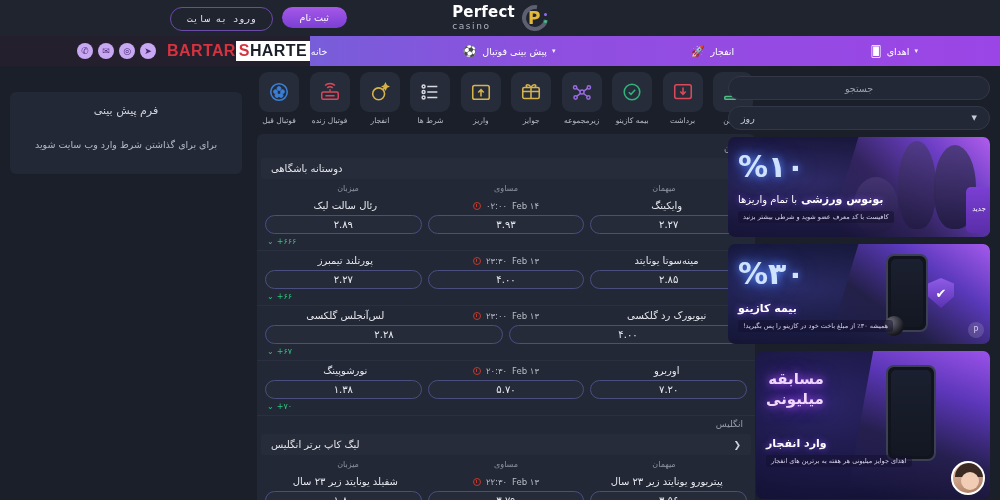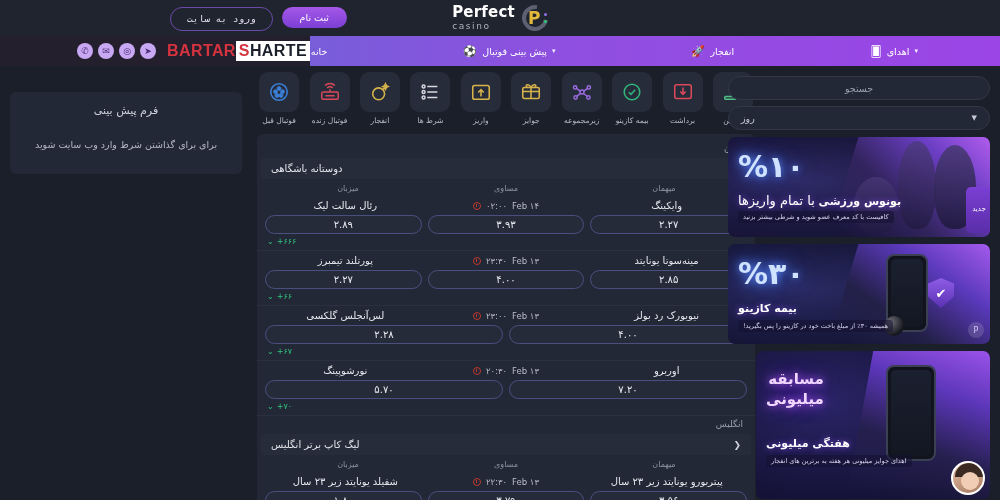--- a/index.html
+++ b/index.html
@@ -504,21 +504,21 @@
           <div class="odd">۲.۲۷</div>
         </div>
         <div class="more-row">
           <span class="more-caret">⌄</span>
           <span class="more-count">+۶۶</span>
         </div>
       </div>
       <div class="match">
         <div class="match-top">
           <div class="m-col">
-            <div class="team">نیویورک رد بولز</div>
+            <div class="team">نیویورک رد گلکسی</div>
           </div>
           <div class="m-col">
             <div class="m-time">
               <span class="clock"></span>
               <span>۲۳:۰۰</span>
               <span>Feb ۱۳</span>
             </div>
           </div>
           <div class="m-col">
             <div class="team">لس‌آنجلس گلکسی</div>
@@ -545,20 +545,21 @@
               <span>Feb ۱۳</span>
             </div>
           </div>
           <div class="m-col">
             <div class="team">نورشوپینگ</div>
           </div>
         </div>
         <div class="odds-row">
           <div class="odd">۷.۲۰</div>
           <div class="odd">۵.۷۰</div>
+          <div class="odd">۱.۳۸</div>
         </div>
         <div class="more-row">
           <span class="more-caret">⌄</span>
           <span class="more-count">+۷۰</span>
         </div>
       </div>
       <div class="country-row">انگلیس</div>
       <div class="league-row">
         <span class="league-caret">❮</span>
         <span class="league-name">لیگ کاپ برتر انگلیس</span>
@@ -601,21 +602,21 @@
   </div>
 
   <div class="banner bn1">
     <div class="bn-photo"></div>
     <div class="bn-fig" style="right:14px;top:8px;width:42px;height:84px;"></div>
     <div class="bn-fig" style="right:54px;top:4px;width:38px;height:88px;opacity:.75"></div>
     <div class="bn-fig" style="right:92px;top:40px;width:44px;height:56px;opacity:.7"></div>
     <div class="bn-pct">%۱۰</div>
     <div class="bn-head" style="top:56px;">
       <span>بونوس ورزشی</span>
-      <span style="font-size:13px;font-weight:400;">با تمام واریزها</span>
+      <span style="font-size:10px;font-weight:400;">با تمام واریزها</span>
     </div>
     <div class="bn-sub" style="top:74px;">کافیست با کد معرف عضو شوید و شرطی بیشتر بزنید</div>
     <div class="bn-badge">P</div>
     <div class="bn-side-tab">جدید</div>
   </div>
 
   <div class="banner bn2">
     <div class="bn-photo shape2"></div>
     <div class="bn-phone" style="right:62px;top:10px;width:42px;height:78px;">
         <div class="scr"></div>
@@ -630,20 +631,20 @@
 
   <div class="banner bn3">
     <div class="bn-photo shape3"></div>
     <div class="bn-phone" style="right:54px;top:14px;width:50px;height:96px;">
         <div class="scr"></div>
       </div>
     <div class="bn3-title">
       <div>مسابقه</div>
       <div>میلیونی</div>
     </div>
-    <div class="bn-head" style="top:86px;">هفتگی میلیونی</div>
+    <div class="bn-head" style="top:86px;">وارد انفجار</div>
     <div class="bn-sub" style="top:104px;">اهدای جوایز میلیونی هر هفته به برترین های انفجار</div>
     <div class="bn-avatar">
       <div class="hair"></div>
         <div class="face"></div>
     </div>
   </div>
 </div>
 
 </body></html>

